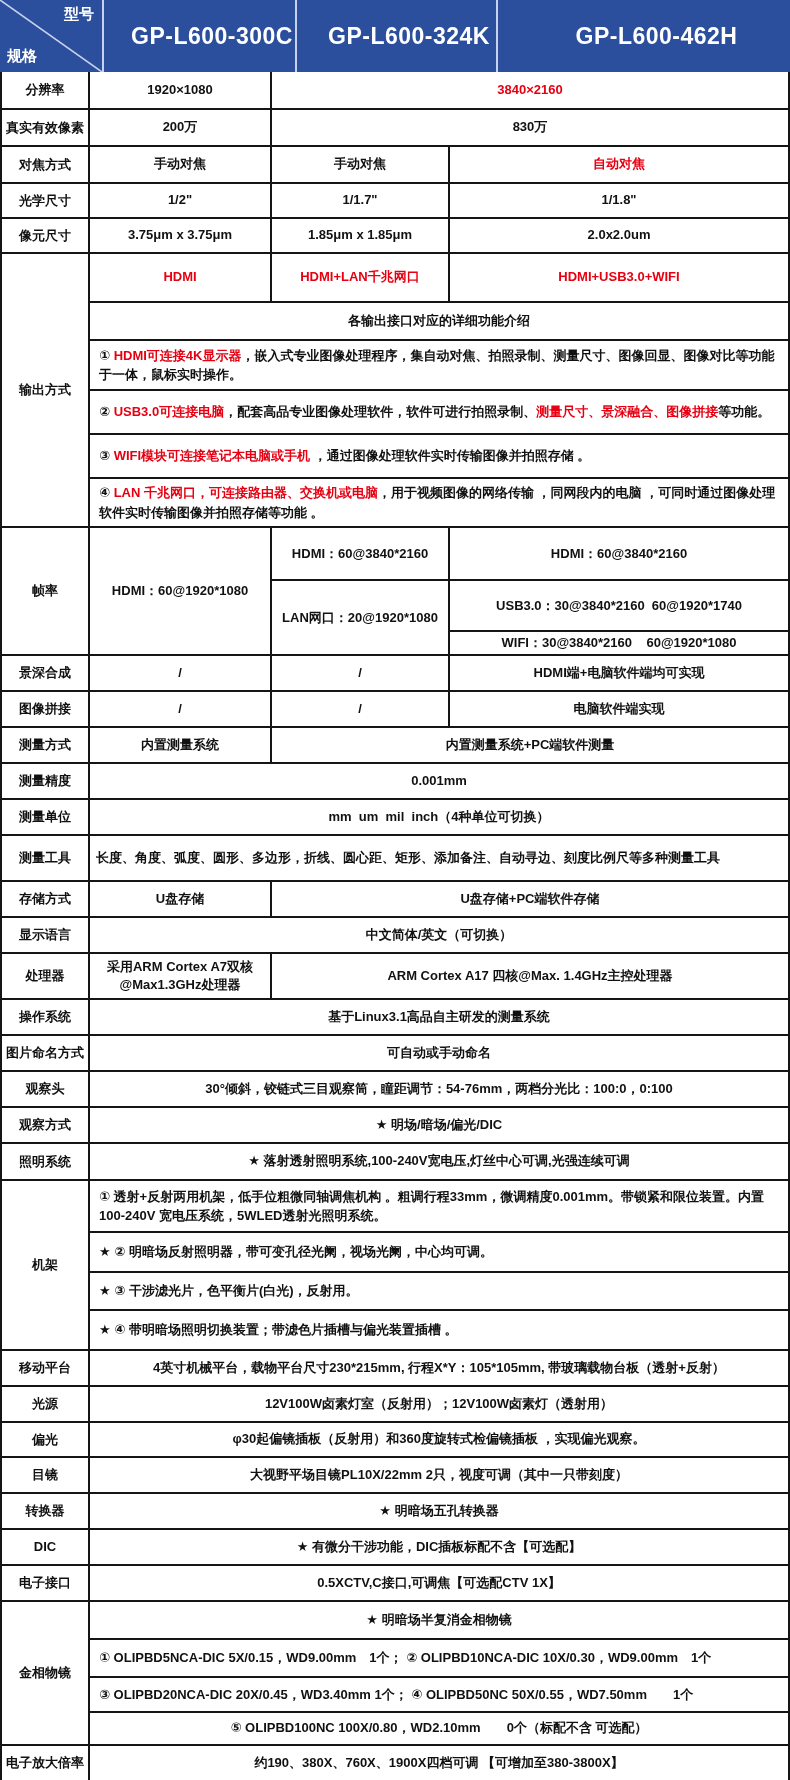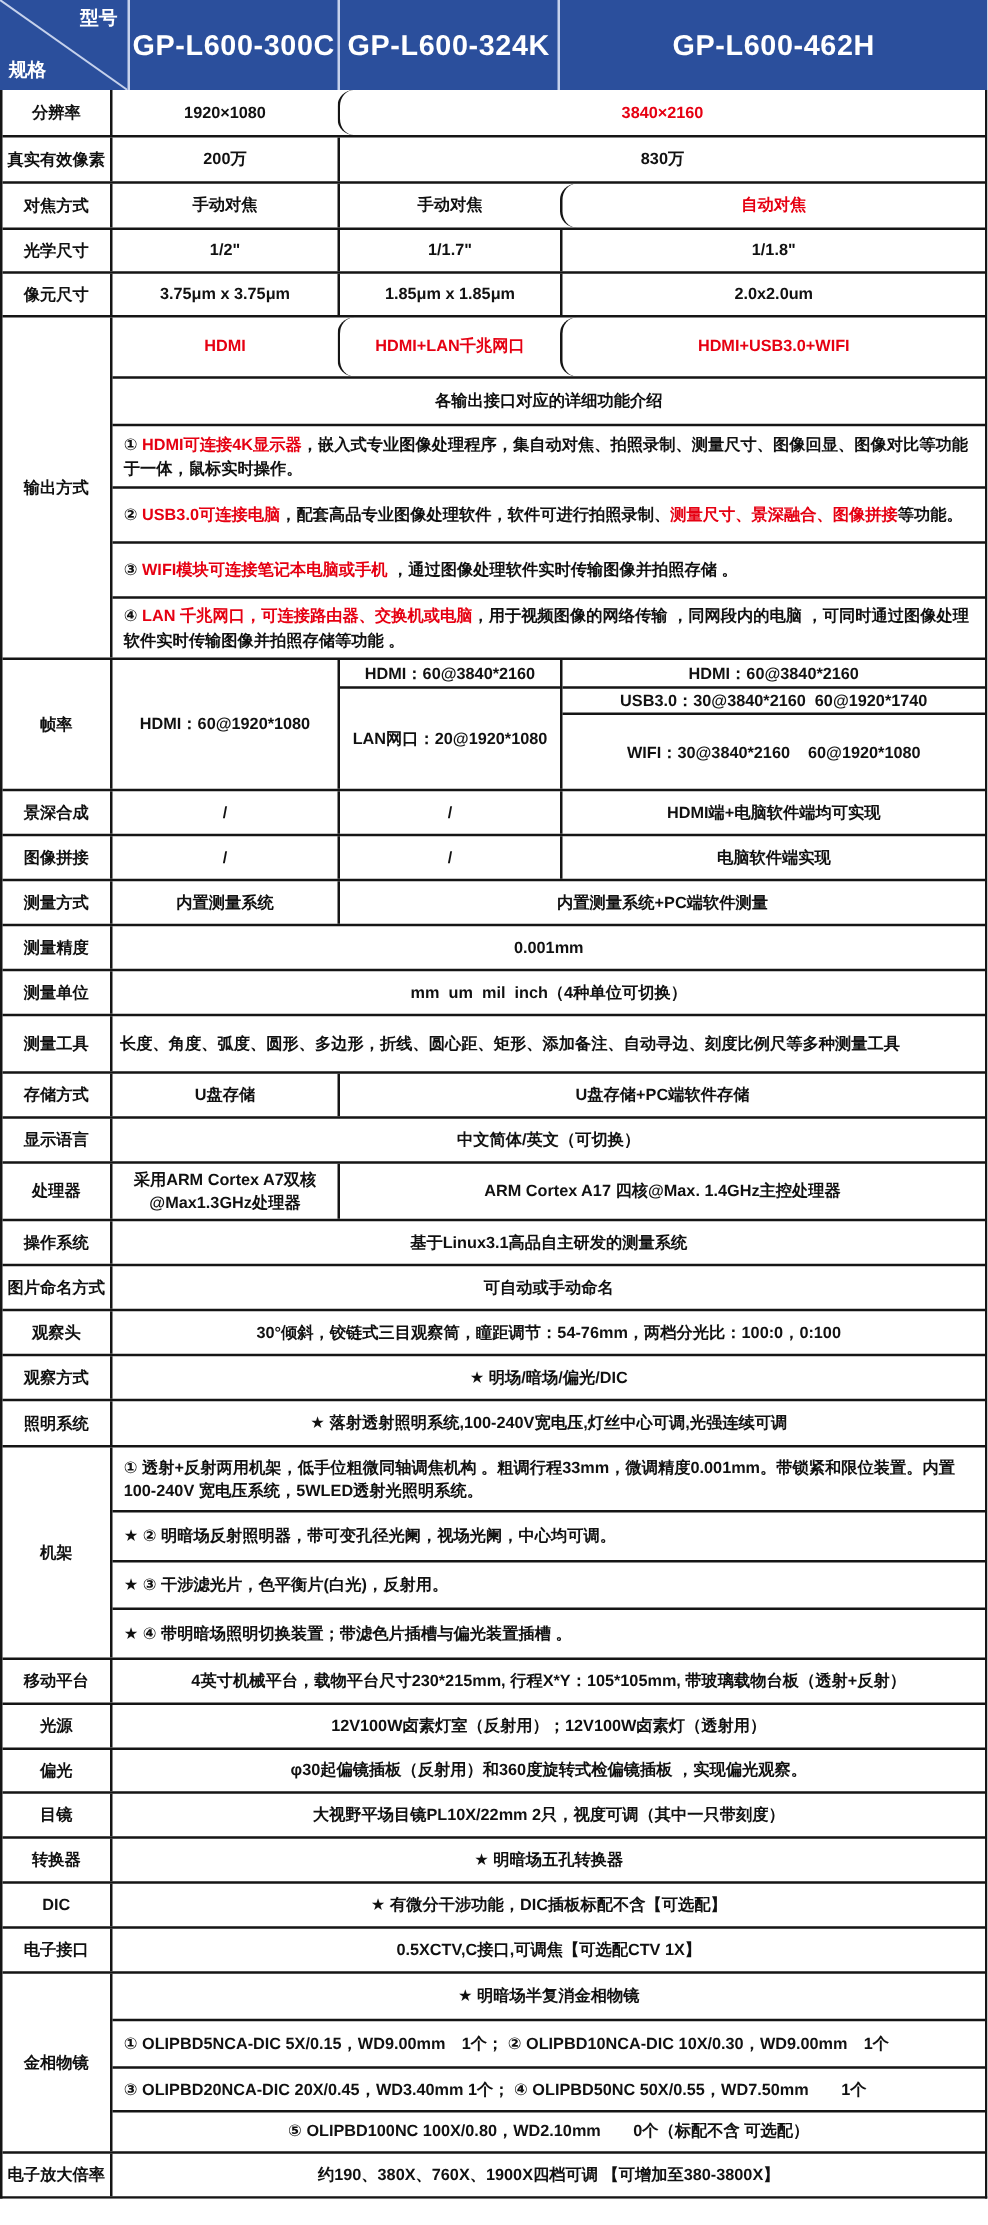--- a/index.html
+++ b/index.html
@@ -6,41 +6,41 @@
   html,body { background:#fff; }
   body {
     width: 790px;
     font-family: "Liberation Sans", "DejaVu Sans", sans-serif;
     color:#111;
     -webkit-font-smoothing: antialiased;
   }
   .sheet { width:790px; }
 
   
-  .hdr { display:grid; grid-template-columns:104px 168px 176px 1fr; height:72px; background:#2b4f9c; }
+  .hdr { display:grid; grid-template-columns:104px 168px 176px 1fr; height:72px; background:#2b4f9c;gap:25px; }
   .hdr-cell { border-right:2px solid #c6d2ec; display:flex; align-items:center; justify-content:center;
               color:#fff; font-weight:bold; font-size:23px; letter-spacing:.5px; }
   .hdr-cell:last-child { border-right:none; }
   .diag { position:relative; border-right:2px solid #c6d2ec; color:#fff; font-weight:bold; font-size:15px; }
   .diag svg { position:absolute; inset:0; width:100%; height:100%; }
   .diag .tr { position:absolute; top:5px; right:8px; }
   .diag .bl { position:absolute; bottom:6px; left:7px; }
 
   
   .tbl { border:2px solid #151515; border-top:none; }
   .row { display:grid; grid-template-columns:86px 182px 178px 1fr; border-top:2px solid #151515; }
   .tbl .row:first-child { border-top:none; }
   .cell { border-left:2px solid #151515; display:flex; align-items:center; justify-content:center;
           text-align:center; padding:3px 6px; font-size:13px; font-weight:bold; line-height:1.4; }
   .row > .cell:first-child, .row > .label { border-left:none; }
   .label { display:flex; align-items:center; justify-content:center; text-align:center;
            padding:2px 3px; font-size:13px; font-weight:bold; line-height:1.35; }
   .span2 { grid-column:3/5; }
   .span3 { grid-column:2/5; }
-  .red { color:#e60012;border-radius:13px; }
+  .red { color:#e60012; }
   .red-text { color:#e60012; }
   .pre { white-space:pre-wrap; }
 
   
   .content { grid-column:2/5; border-left:2px solid #151515; display:flex; flex-direction:column; }
   .subrow { border-top:2px solid #151515; display:flex; }
   .content .subrow:first-child { border-top:none; }
   .ifaces { display:grid; grid-template-columns:180px 178px 1fr; }
   .ifaces .cell { border-left:2px solid #151515; }
   .ifaces .cell:first-child { border-left:none; }
@@ -54,21 +54,21 @@
   .stack { border-left:2px solid #151515; display:flex; flex-direction:column; padding:0; }
   .sub { display:flex; align-items:center; justify-content:center; text-align:center;
          font-size:13px; font-weight:bold; padding:2px 6px; border-top:2px solid #151515; }
   .stack .sub:first-child { border-top:none; }
   .grow { flex:1; }
 
   
   .h33{min-height:33px}.h35{min-height:35px}.h36{min-height:36px}.h37{min-height:37px}
   .h38{min-height:38px}.h40{min-height:40px}.h44{min-height:44px}.h46{min-height:46px}
   .h47{min-height:47px}.h50{min-height:50px}.h105{min-height:105px}
-  .sh35{height:21px}
+  .sh35{height:51px}
 </style>
 </head>
 <body>
 
 <div class="sheet">
 
   <div class="hdr">
     <div class="diag">
       <svg viewBox="0 0 100 100" preserveAspectRatio="none">
           <line x1="0" y1="0" x2="100" y2="100" stroke="#c6d2ec" stroke-width="1.6" vector-effect="non-scaling-stroke"></line>

